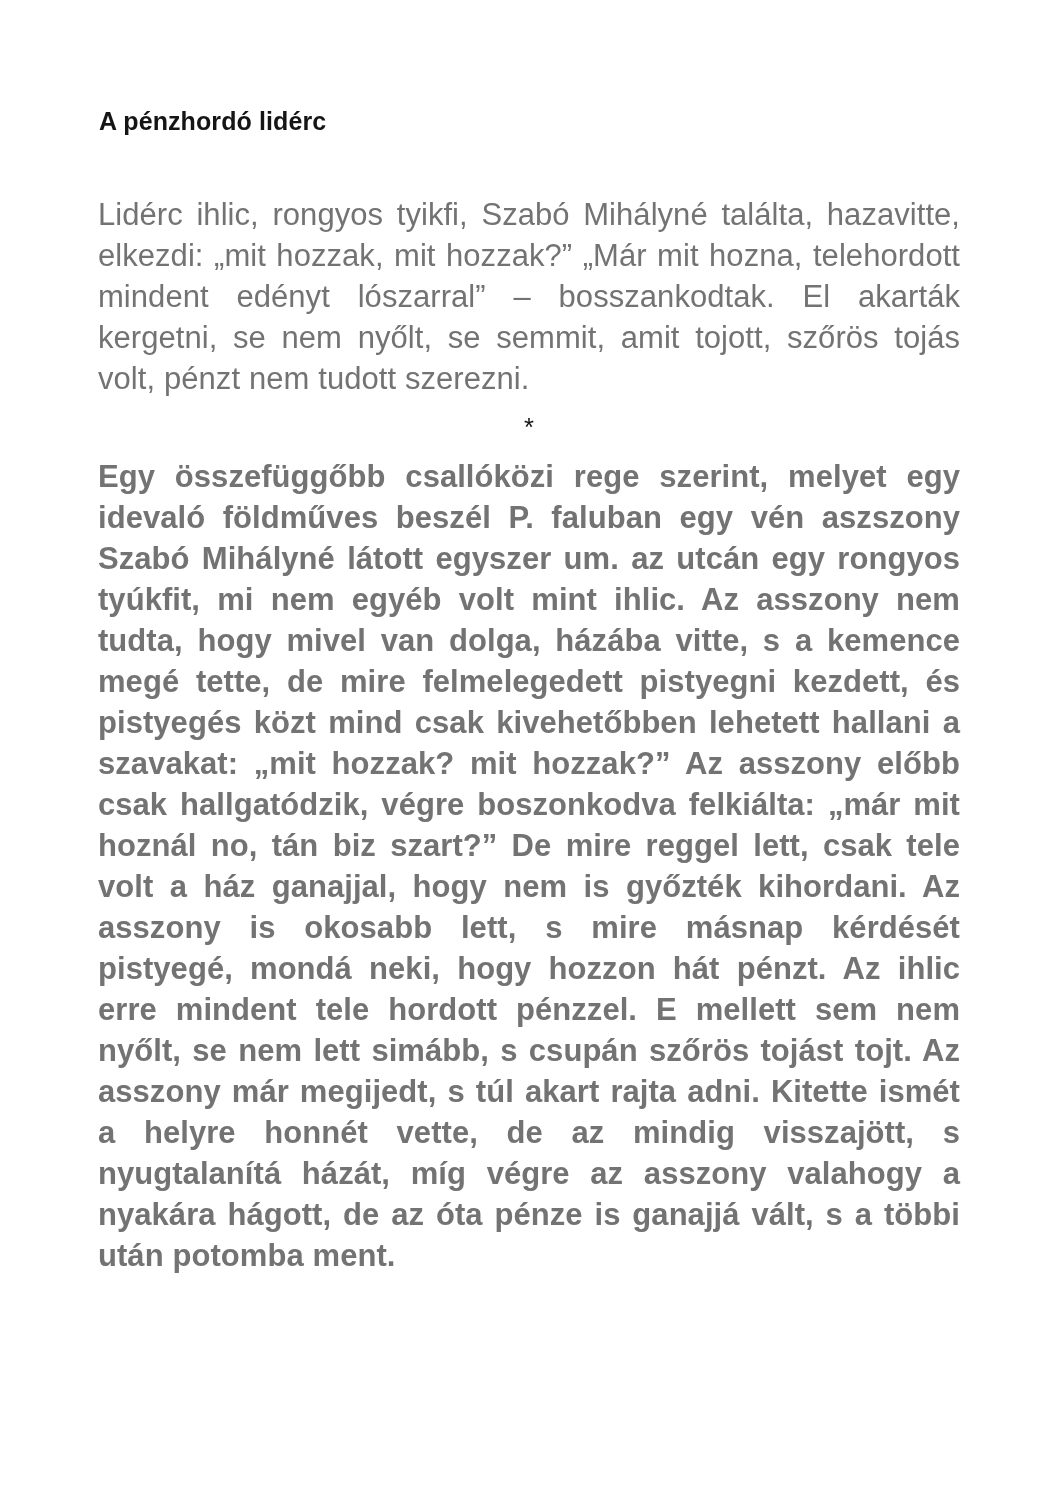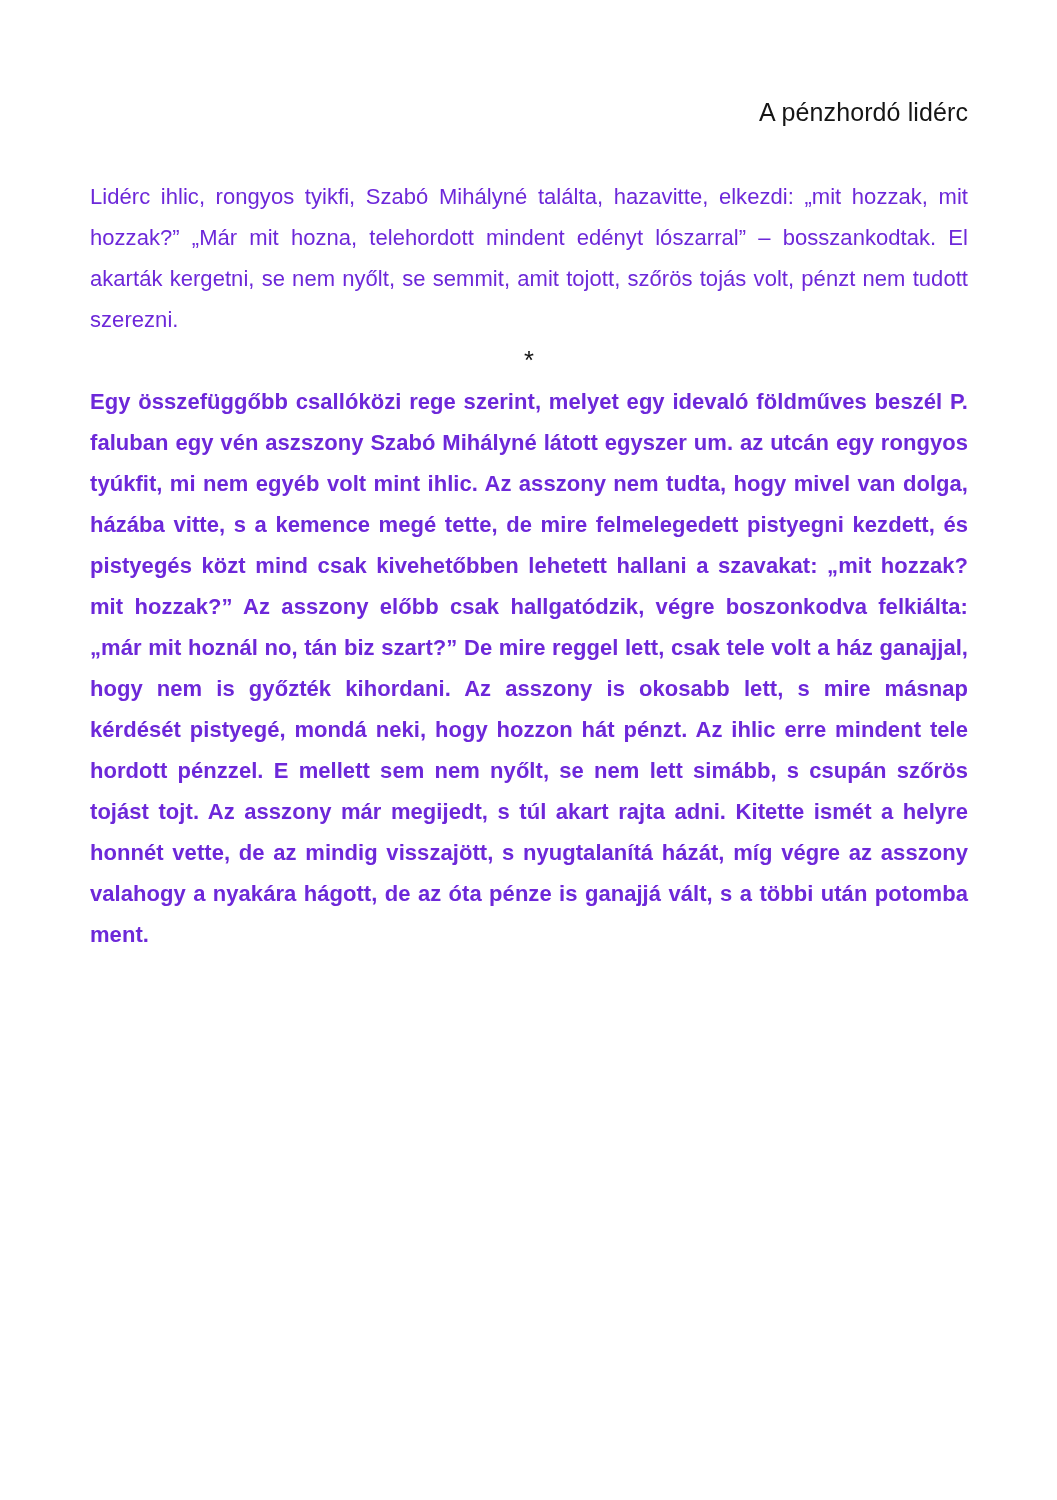--- a/index.html
+++ b/index.html
@@ -19,39 +19,39 @@
 
   .content {
     position: absolute;
     left: 90px;
     top: 0;
     width: 878px;
   }
 
   .doc-title {
     font-family: "Liberation Sans", sans-serif;
-    font-weight: normal;
+    font-weight: bold;
     font-size: 25px;
     line-height: 41px;
     color: #151515;
-    text-align: right;
-    margin: 0;
+    text-align: left;
+    margin: 9px;
     padding-top: 92px;
     letter-spacing: 0.1px;
   }
 
   .body-paragraph {
     font-family: "Liberation Sans", sans-serif;
     font-weight: normal;
-    font-size: 22px;
+    font-size: 31px;
     line-height: 41px;
-    color: #6d28d9;
+    color: #737373;
     text-align: justify;
     text-justify: inter-word;
-    margin: 0;
+    margin: 8px;
     letter-spacing: 0.05px;
     word-spacing: 0.2px;
   }
 
   .para-first {
     padding-top: 43px;
   }
 
   .para-second {
     padding-top: 0px;

